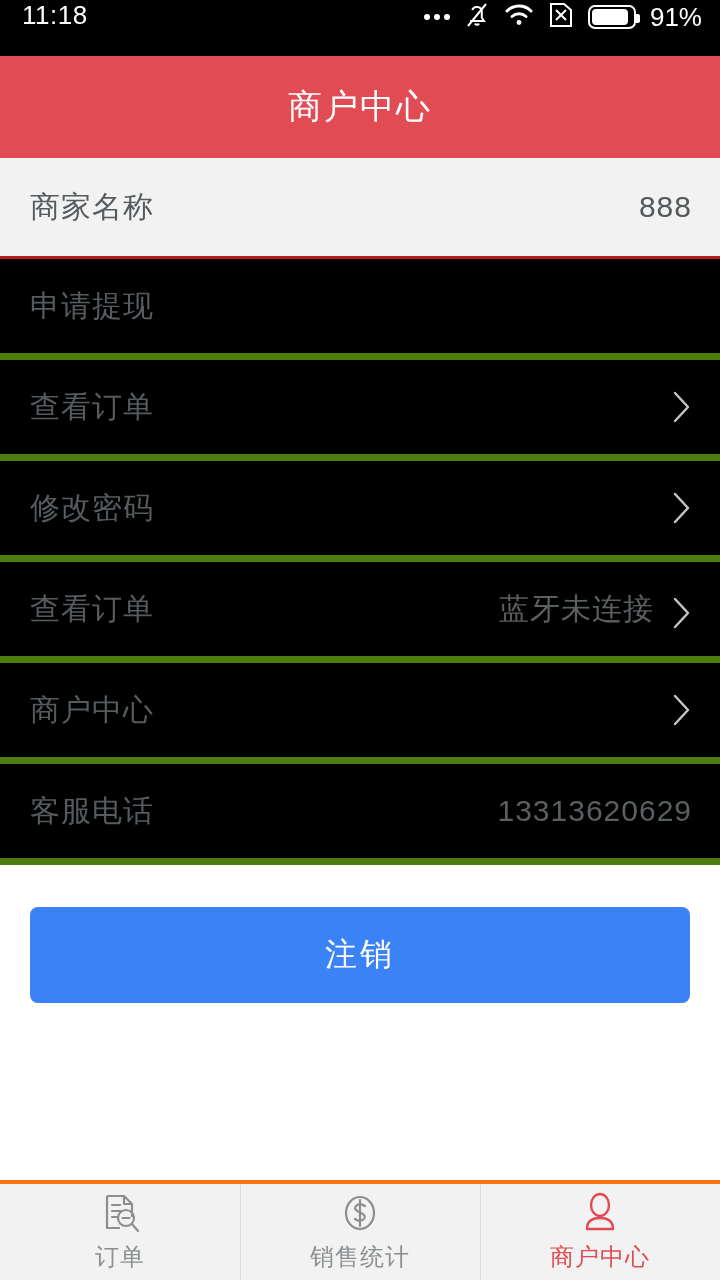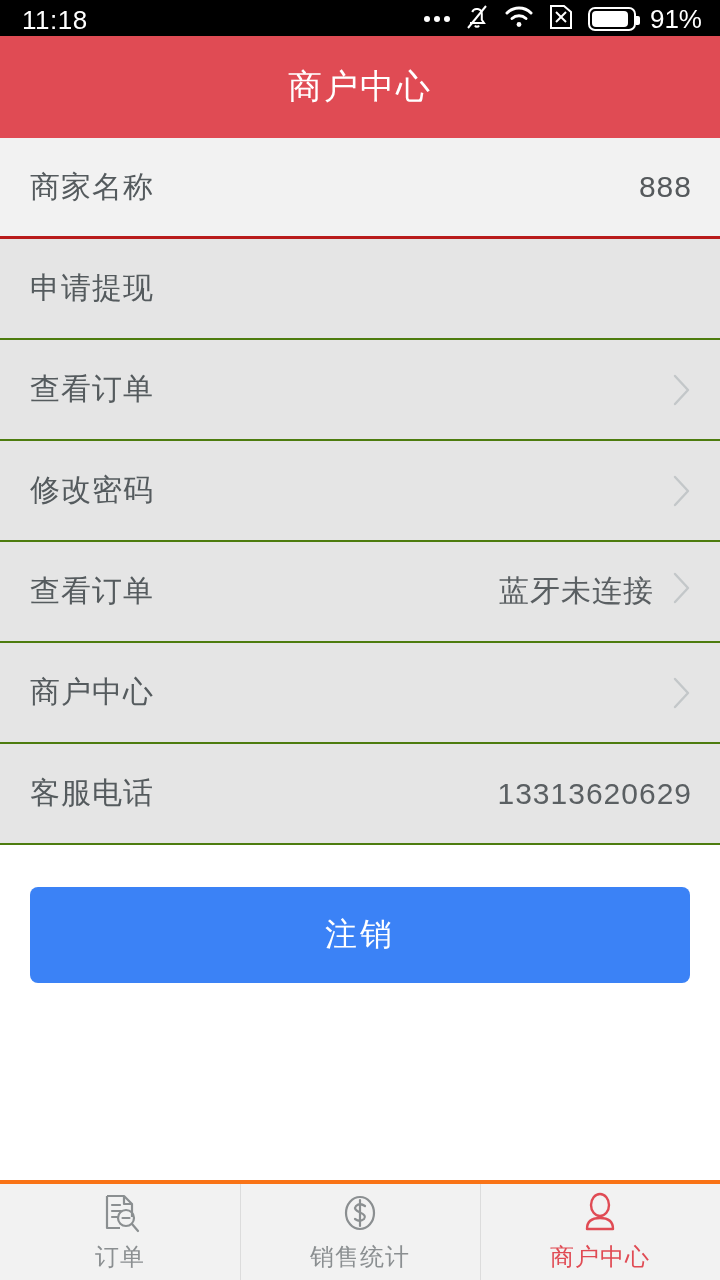--- a/index.html
+++ b/index.html
@@ -6,22 +6,22 @@
   html, body {
     width:720px; height:1280px;
     background:#ffffff;
     font-family:"Liberation Sans","DejaVu Sans",sans-serif;
     overflow:hidden;
   }
   #app { position:relative; width:720px; height:1280px; background:#fff; }
 
   
   .statusbar{
-    height:36px; background:#000; color:#fff;
-    display:flex; align-items:flex-end; padding:0 18px 0 22px;
+    height:56px; background:#000; color:#fff;
+    display:flex; align-items:flex-start; padding:0 18px 0 22px;
   }
   .sb-time{ font-size:26px; letter-spacing:.5px; color:#fff; }
   .sb-right{ margin-left:auto; display:flex; align-items:center; gap:14px; }
   .sb-dots{ display:flex; gap:4px; align-items:center; }
   .sb-dots i{ width:6px; height:6px; background:#fff; border-radius:50%; display:block; }
   .sb-icon{ display:block; }
   .sb-batt{
     width:48px; height:24px; border:2px solid #fff; border-radius:7px;
     position:relative; display:flex; align-items:center; padding:2px;
   }
@@ -36,26 +36,26 @@
   .header{
     height:102px; background:#e04b54;
     display:flex; align-items:center; justify-content:center;
   }
   .header h1{ color:#fff; font-size:34px; font-weight:400; letter-spacing:2px; }
 
   
   .list{ width:720px; }
   .row{
     height:101px; display:flex; align-items:center;
-    padding:0 28px 0 30px; background:#e5e5e5;
-    border-bottom:2px solid #4d7c0f;
+    padding:0 28px 0 30px; background:#000000;
+    border-bottom:7px solid #4d7c0f;
   }
   .row.shaded{ background:#f2f2f2; border-bottom:3px solid #b91c1c; }
   .row-label{ font-size:30px; color:#555b5e; letter-spacing:1px; }
-  .row-right{ margin-left:auto; display:flex; align-items:flex-start; }
+  .row-right{ margin-left:auto; display:flex; align-items:flex-end; }
   .row-value{ font-size:30px; color:#5a5f62; letter-spacing:1px; }
   .row.shaded .row-value{ color:#55595c; }
   .chev{ margin-left:18px; width:20px; height:34px; display:block; }
   .chev svg{ display:block; }
 
   
   .logout-wrap{ padding:42px 30px 0 30px; }
   .logout{
     width:660px; height:96px; background:#3b82f6; border:none;
     border-radius:8px; color:#fff; font-size:32px; letter-spacing:3px;

